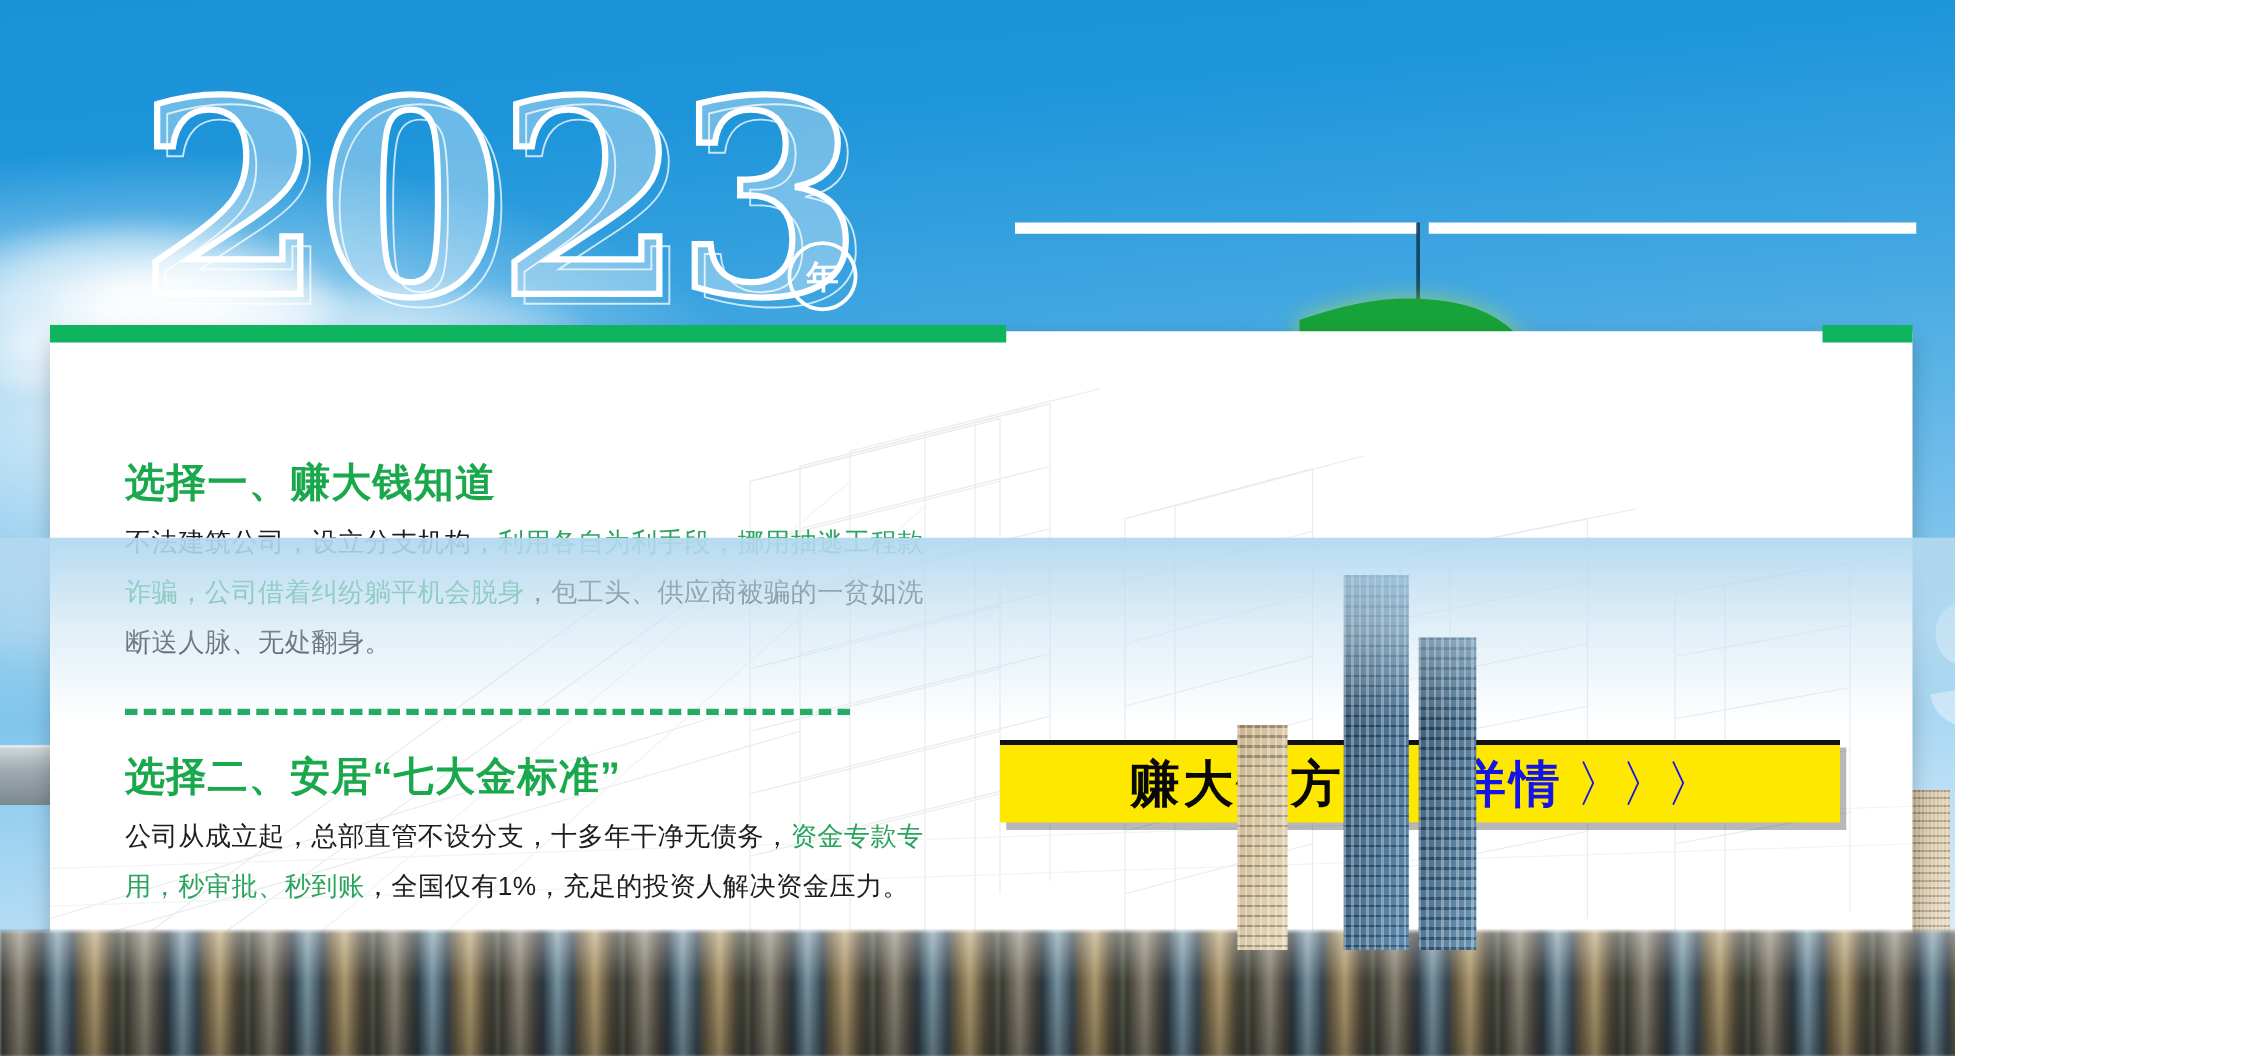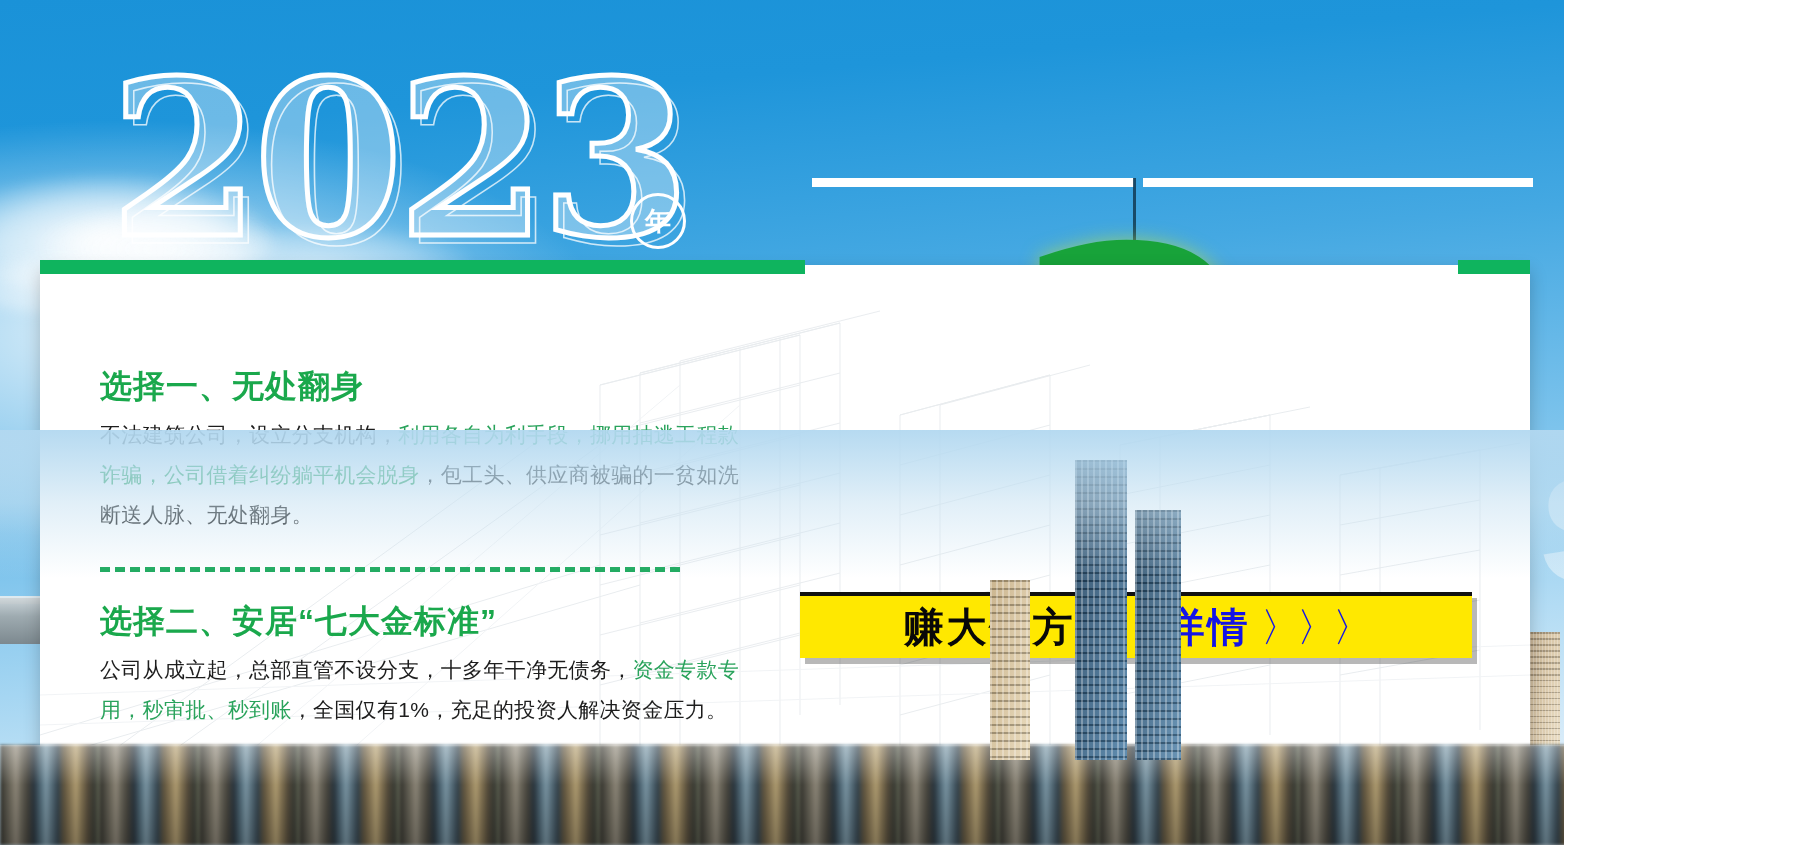--- a/index.html
+++ b/index.html
@@ -299,21 +299,21 @@
         <g stroke="#e6eaee" stroke-width="1" fill="none">
           <path d="M0 430 L1490 380 M0 460 L1490 410"></path>
           <path d="M200 495 L640 120 M300 495 L700 140"></path>
         </g>
       </svg>
     </div>
   </div>
   <div class="panel-green-bar"></div>
   <div class="panel-green-bar-r"></div>
 
-  <div class="txt t1  sec-title">选择一、无处翻身</div>
+  <div class="txt t1  sec-title">选择一、赚大钱知道</div>
   <div class="txt t1b sec-body" id="body-0">
       <div><span>不法建筑公司，设立分支机构，</span><span class="hl">利用各自为利手段，挪用抽逃工程款</span></div>
       <div><span class="hl">诈骗，公司借着纠纷躺平机会脱身</span><span>，包工头、供应商被骗的一贫如洗</span></div>
       <div><span>断送人脉、无处翻身。</span></div>
     </div>
 
   <div class="divider"></div>
 
   <div class="txt t2  sec-title">选择二、安居“七大金标准”</div>
   <div class="txt t2b sec-body" id="body-1">

